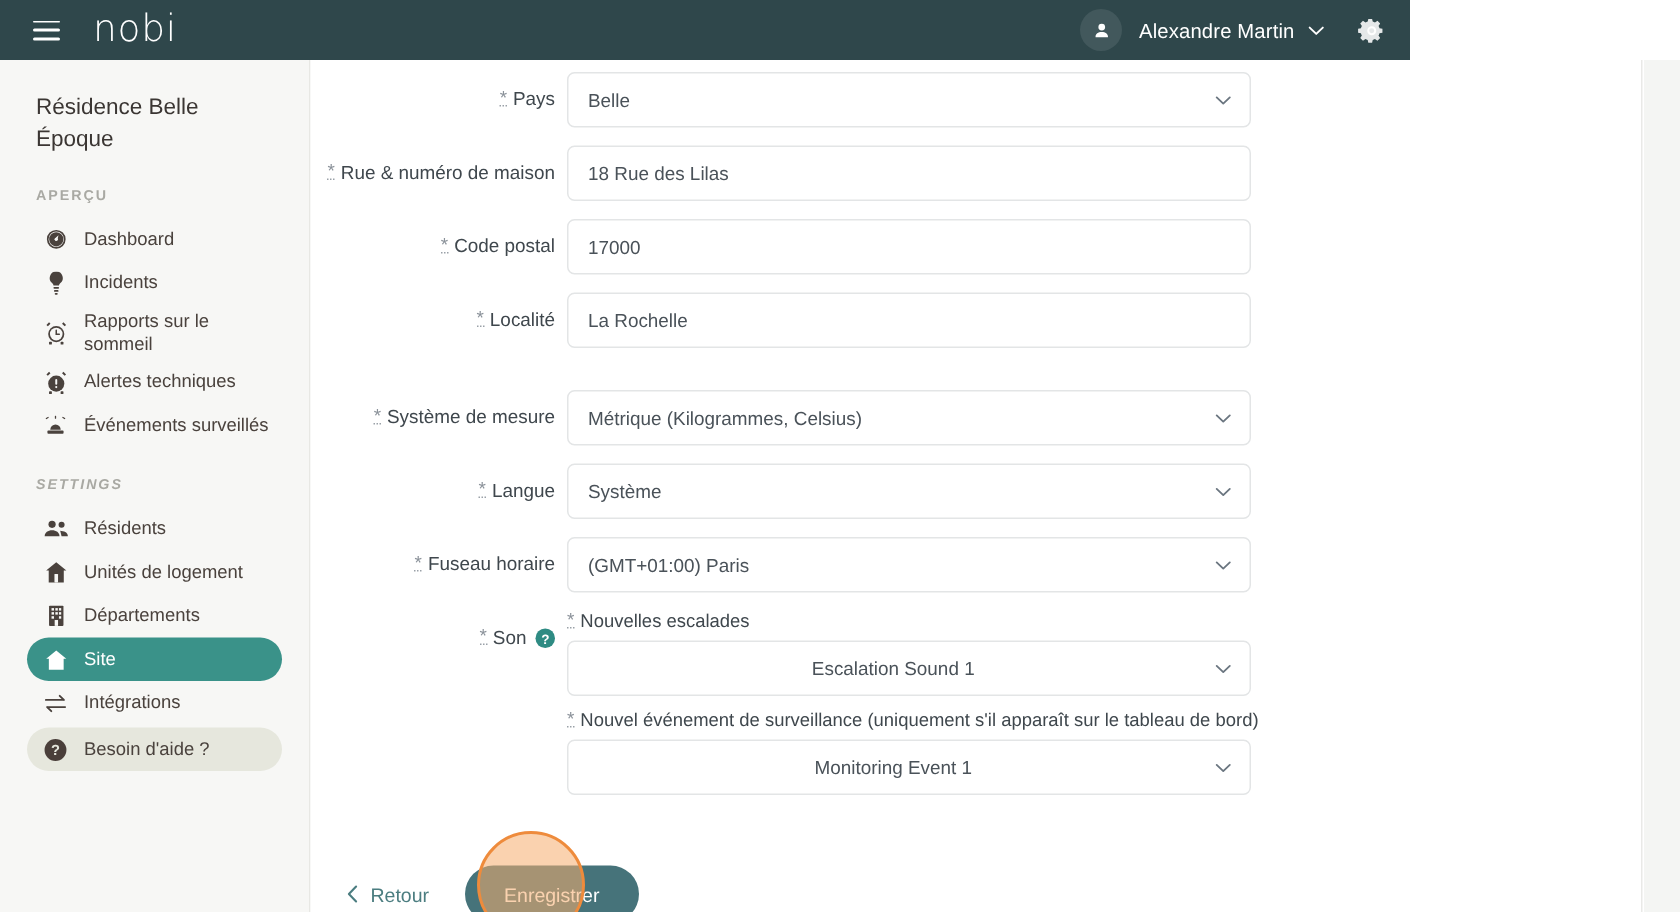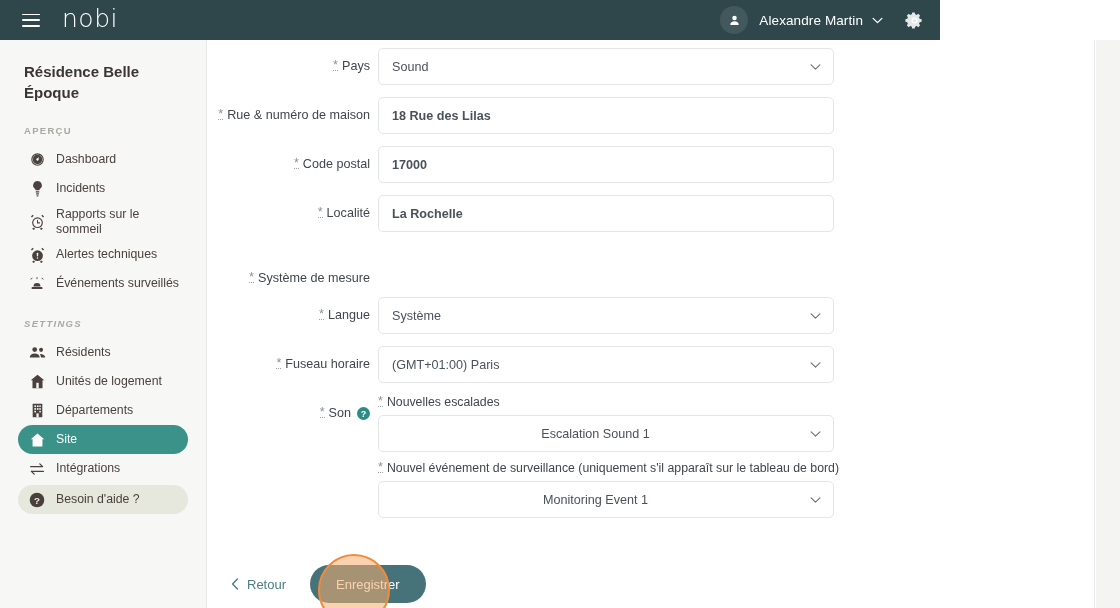--- a/index.html
+++ b/index.html
@@ -58,21 +58,21 @@
 
   
   .sidebar {
     position: absolute; left: 0; top: 40px;
     width: 207px; height: 568px;
     background: #f7f7f5;
     border-right: 1px solid #e8e8e4;
     padding-top: 21px;
   }
   .site-title {
-    font-size: 15px; font-weight: 700; color: #3b3633;
+    font-size: 15px; font-weight: 400; color: #3b3633;
     line-height: 21px;
     padding: 0 26px 0 24px;
     margin-bottom: 22px;
   }
   .nav-section {
     font-size: 9.5px; font-weight: 700; color: #a9a9a3;
     letter-spacing: 1.3px;
     padding-left: 24px;
     margin-bottom: 9px;
   }
@@ -141,21 +141,21 @@
     height: 37px;
     border: 1px solid #e3e5e6;
     border-radius: 5px;
     background: #ffffff;
     display: flex; align-items: center;
     padding: 0 34px 0 13px;
     font-size: 12.6px;
     color: #4a5259;
     cursor: pointer;
   }
-  .control.text { cursor: text; font-weight: bold; }
+  .control.text { cursor: text; }
   .chev {
     position: absolute; right: 12px; top: 50%;
     transform: translateY(-50%);
     width: 11px; height: 7px;
   }
   .help-badge {
     width: 13px; height: 13px; border-radius: 50%;
     background: #2e8b83; color: #fff;
     font-size: 9px; font-weight: 700;
     display: inline-flex; align-items: center; justify-content: center;
@@ -385,21 +385,21 @@
   <div class="main">
     <div class="form">
 
       <div class="row">
         <div class="label-col">
           <span class="req">*</span>
           <span>Pays</span>
         </div>
         <div class="field-col">
           <div class="control">
-            <span>Sound</span>
+            <span>Belle</span>
             <svg class="chev" viewBox="0 0 12 8">
               <path d="M1 1.6L6 6.4l5-4.8" fill="none" stroke="#6b7680" stroke-width="1.4" stroke-linecap="round" stroke-linejoin="round"></path>
             </svg>
           </div>
         </div>
       </div>
 
       <div class="row">
         <div class="label-col">
           <span class="req">*</span>
@@ -433,20 +433,28 @@
           <div class="control text">
             <span>La Rochelle</span>
           </div>
         </div>
       </div>
 
       <div class="row gap-top">
         <div class="label-col">
           <span class="req">*</span>
           <span>Système de mesure</span>
+        </div>
+        <div class="field-col">
+          <div class="control">
+            <span>Métrique (Kilogrammes, Celsius)</span>
+            <svg class="chev" viewBox="0 0 12 8">
+              <path d="M1 1.6L6 6.4l5-4.8" fill="none" stroke="#6b7680" stroke-width="1.4" stroke-linecap="round" stroke-linejoin="round"></path>
+            </svg>
+          </div>
         </div>
       </div>
 
       <div class="row">
         <div class="label-col">
           <span class="req">*</span>
           <span>Langue</span>
         </div>
         <div class="field-col">
           <div class="control">

